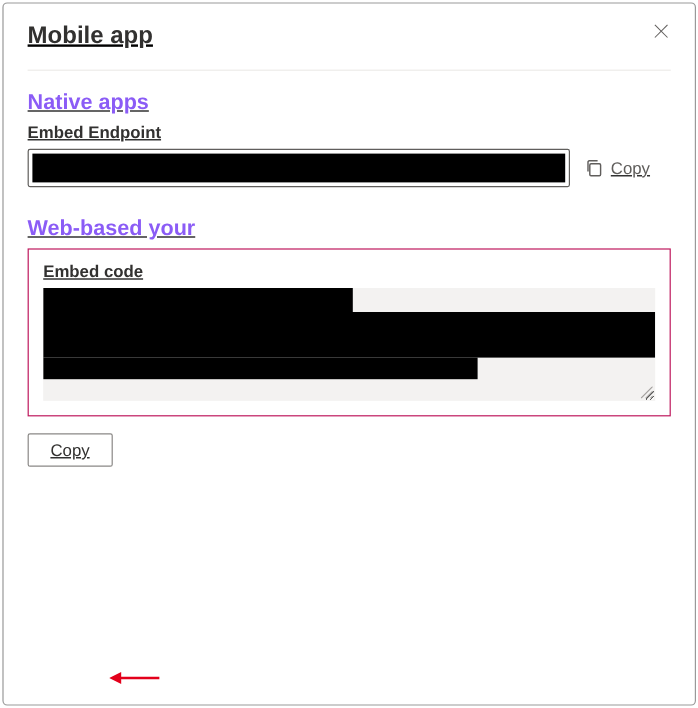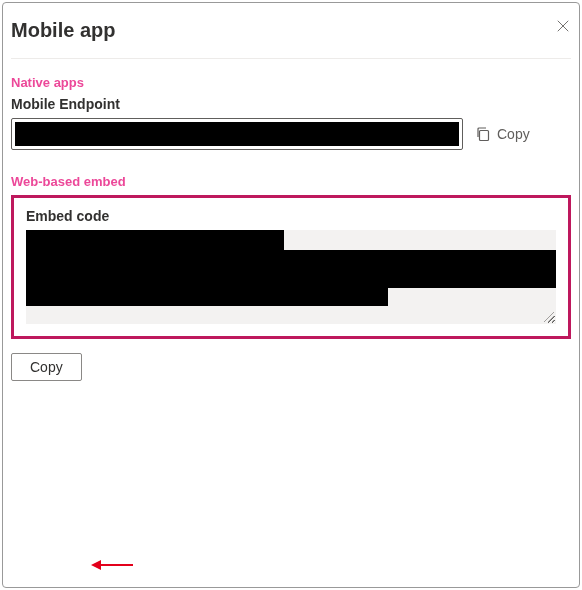--- a/index.html
+++ b/index.html
@@ -9,22 +9,23 @@
       width: 582px;
       height: 590px;
       position: relative;
     }
     .panel {
       border: 1px solid #999;
       border-radius: 4px;
       width: 578px;
       height: 586px;
       margin: 2px;
-      padding: 16px 8px;
-      position: relative;
+      padding: 16px 20px;
+      position: relative;
+      text-decoration: underline;
     }
     .header {
       display: flex;
       justify-content: space-between;
       align-items: flex-start;
       margin-bottom: 12px;
     }
     .title {
       font-size: 20px;
       font-weight: 600;
@@ -48,23 +49,23 @@
     .intro a {
       color: #0078d4;
       text-decoration: underline;
     }
     .divider {
       border: none;
       border-top: 1px solid #edebe9;
       margin: 16px 0;
     }
     .section-title {
-      font-size: 13px;
+      font-size: 18px;
       font-weight: 600;
-      color: #ec4899;
+      color: #8b5cf6;
       margin-bottom: 6px;
     }
     .section-desc {
       font-size: 14px;
       color: #323130;
       line-height: 1.4;
       margin-bottom: 18px;
     }
     .field-label {
       font-size: 14px;
@@ -99,21 +100,21 @@
       font-size: 14px;
       cursor: pointer;
       background: none;
       border: none;
     }
     .copy-icon {
       width: 16px;
       height: 16px;
     }
     .embed-box {
-      border: 3px solid #be185d;
+      border: 1px solid #be185d;
       padding: 10px 12px 12px 12px;
       margin-bottom: 14px;
     }
     .embed-textarea {
       width: 100%;
       height: 94px;
       border: none;
       background: #f3f2f1;
       resize: both;
       font-family: "Segoe UI", sans-serif;
@@ -186,35 +187,35 @@
         <line x1="14" y1="2" x2="2" y2="14"></line>
       </svg>
     </button>
   </div>
 
 
   <hr class="divider">
 
   <h2 class="section-title">Native apps</h2>
 
-  <div class="field-label">Mobile Endpoint</div>
+  <div class="field-label">Embed Endpoint</div>
   <div class="token-row">
     <div class="token-input">
       <div class="blackout"></div>
     </div>
     <button class="copy-inline">
       <svg class="copy-icon" viewBox="0 0 16 16" fill="none" stroke="#605e5c" stroke-width="1.2">
         <rect x="4.5" y="4.5" width="9" height="10" rx="1"></rect>
         <path d="M3 11 V3 a1 1 0 0 1 1 -1 h7"></path>
       </svg>
       <span>Copy</span>
     </button>
   </div>
 
-  <h2 class="section-title">Web-based embed</h2>
+  <h2 class="section-title">Web-based your</h2>
 
   <div class="embed-box">
     <div class="field-label">Embed code</div>
     <div class="embed-textarea">
       <div class="line1"></div>
       <div class="line2"></div>
       <div class="line3"></div>
       <svg class="resize-handle" viewBox="0 0 10 10" stroke="#a19f9d" stroke-width="1">
         <line x1="0" y1="10" x2="10" y2="0"></line>
         <line x1="4" y1="10" x2="10" y2="4"></line>

